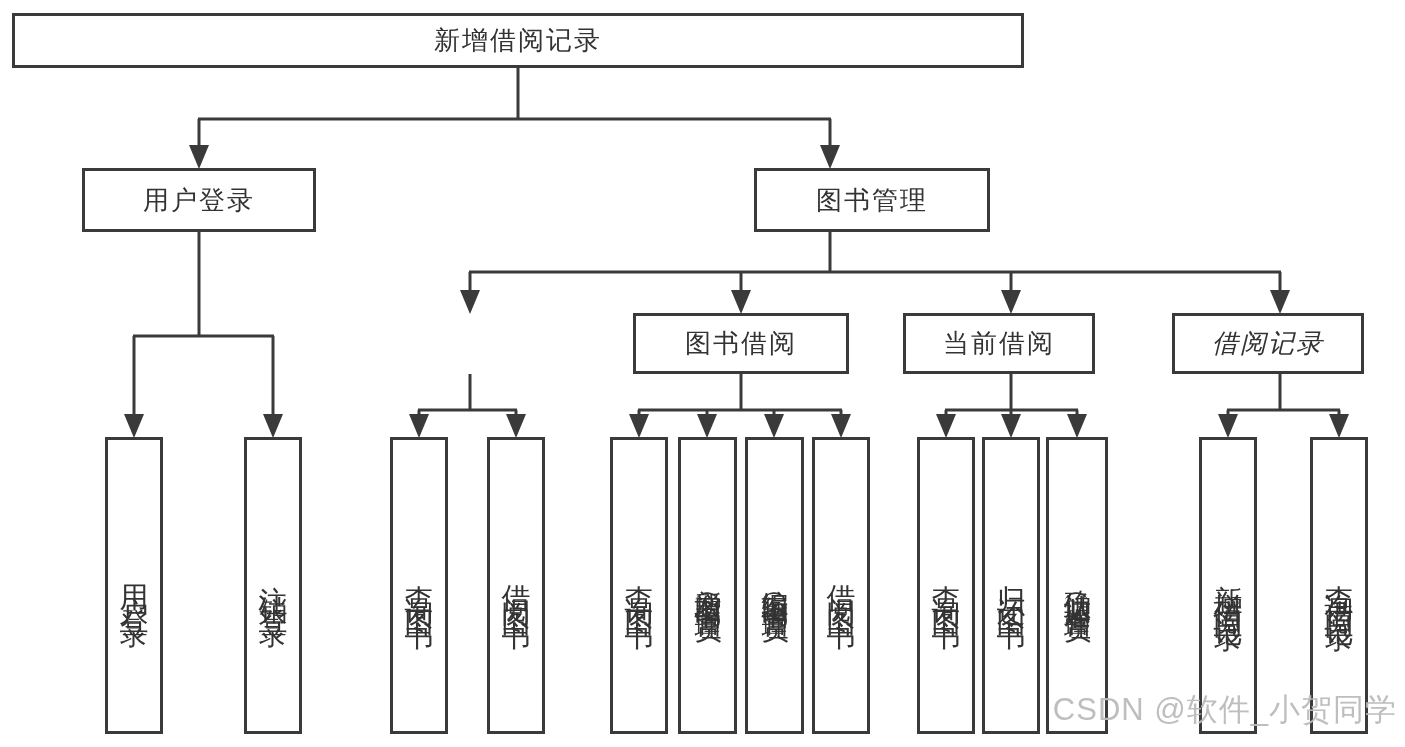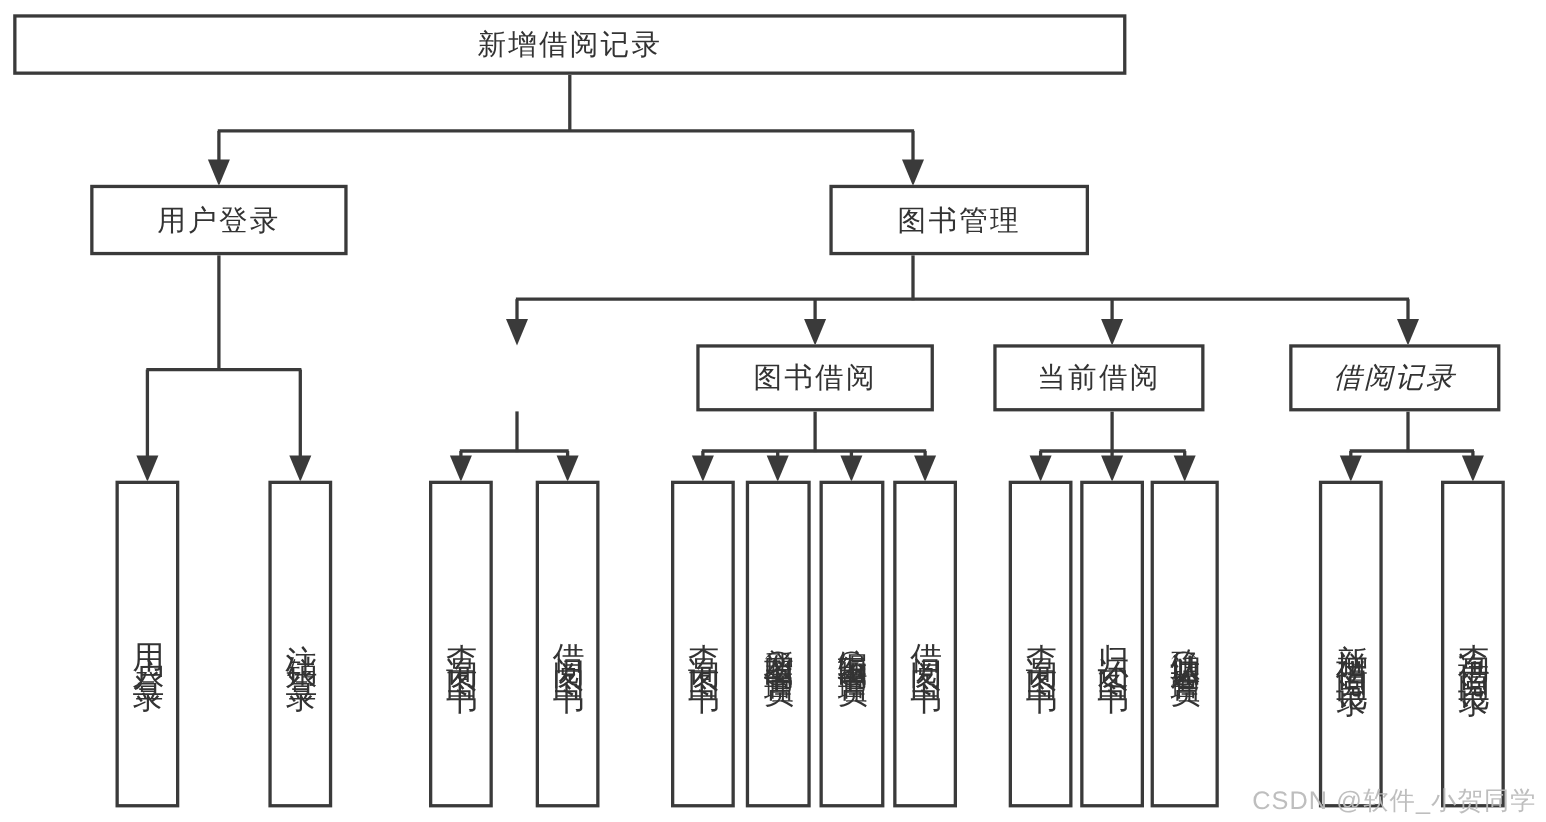--- a/index.html
+++ b/index.html
@@ -39,22 +39,22 @@
     line-height: 1;
     font-size: 29px;
     letter-spacing: 12px;
     white-space: nowrap;
   }
   .leaf.med .vtext { letter-spacing: 8px; }
   .leaf.long .vtext { font-size: 27px; letter-spacing: 4px; }
   .watermark {
     position: absolute;
     right: 8px;
-    bottom: 4px;
-    font-size: 23px;
+    bottom: 16px;
+    font-size: 31px;
     letter-spacing: 1px;
     color: rgba(186, 186, 186, 0.95);
     z-index: 5;
     white-space: nowrap;
   }
 </style>
 </head>
 <body>
 
 <div class="stage">

